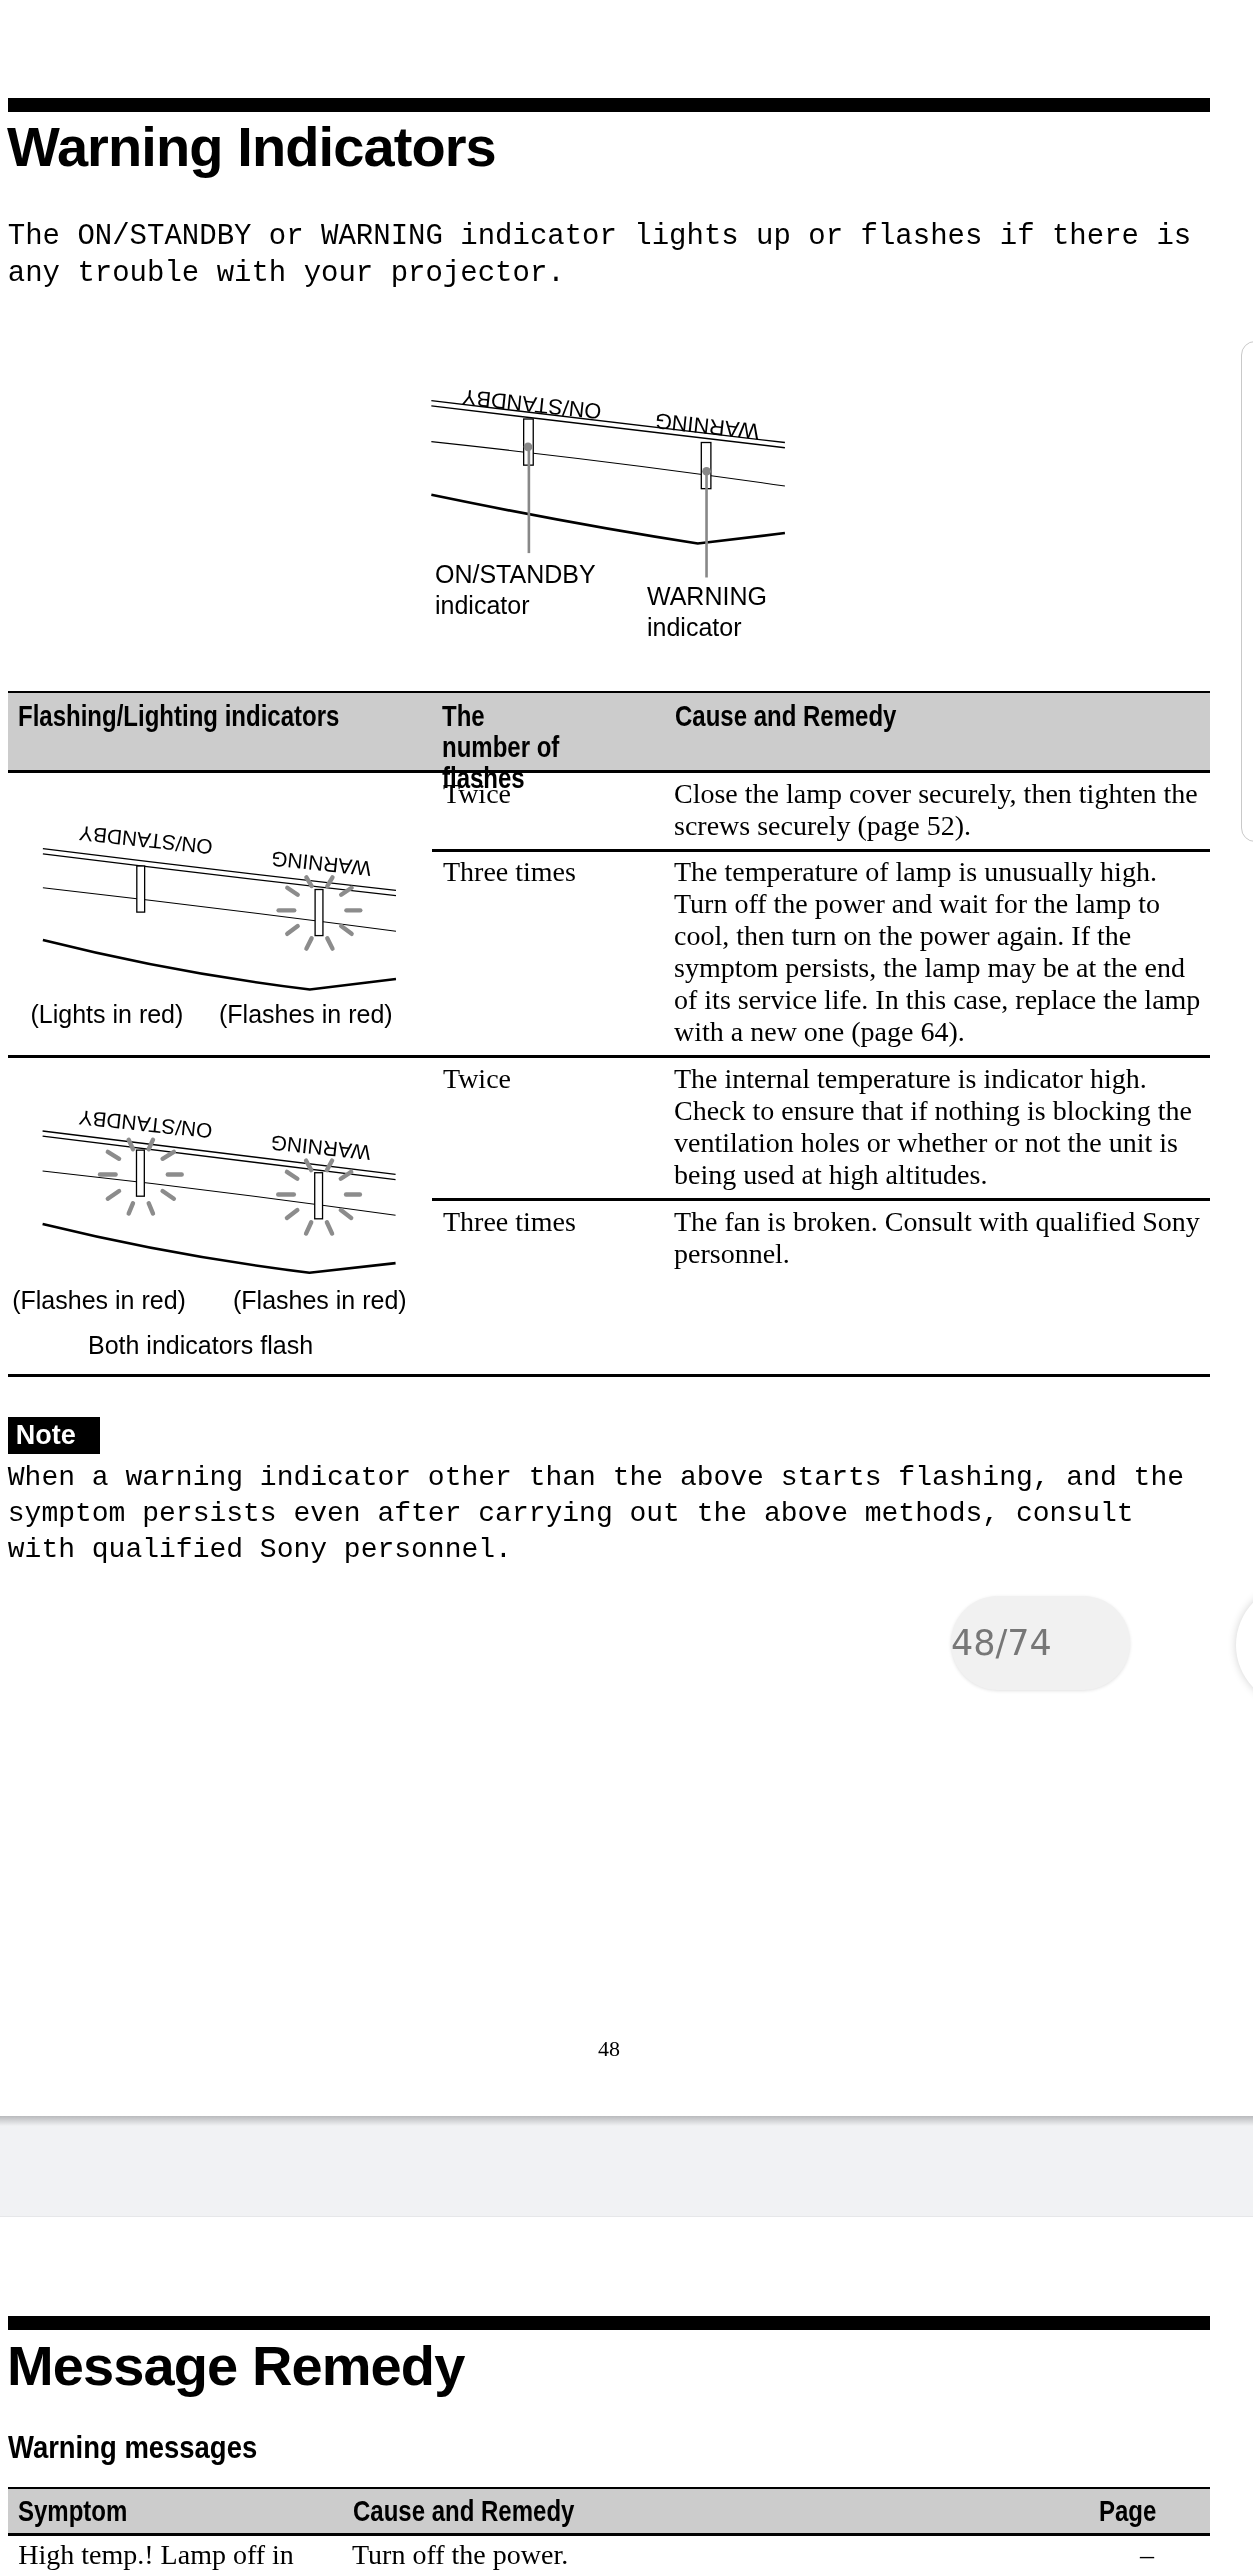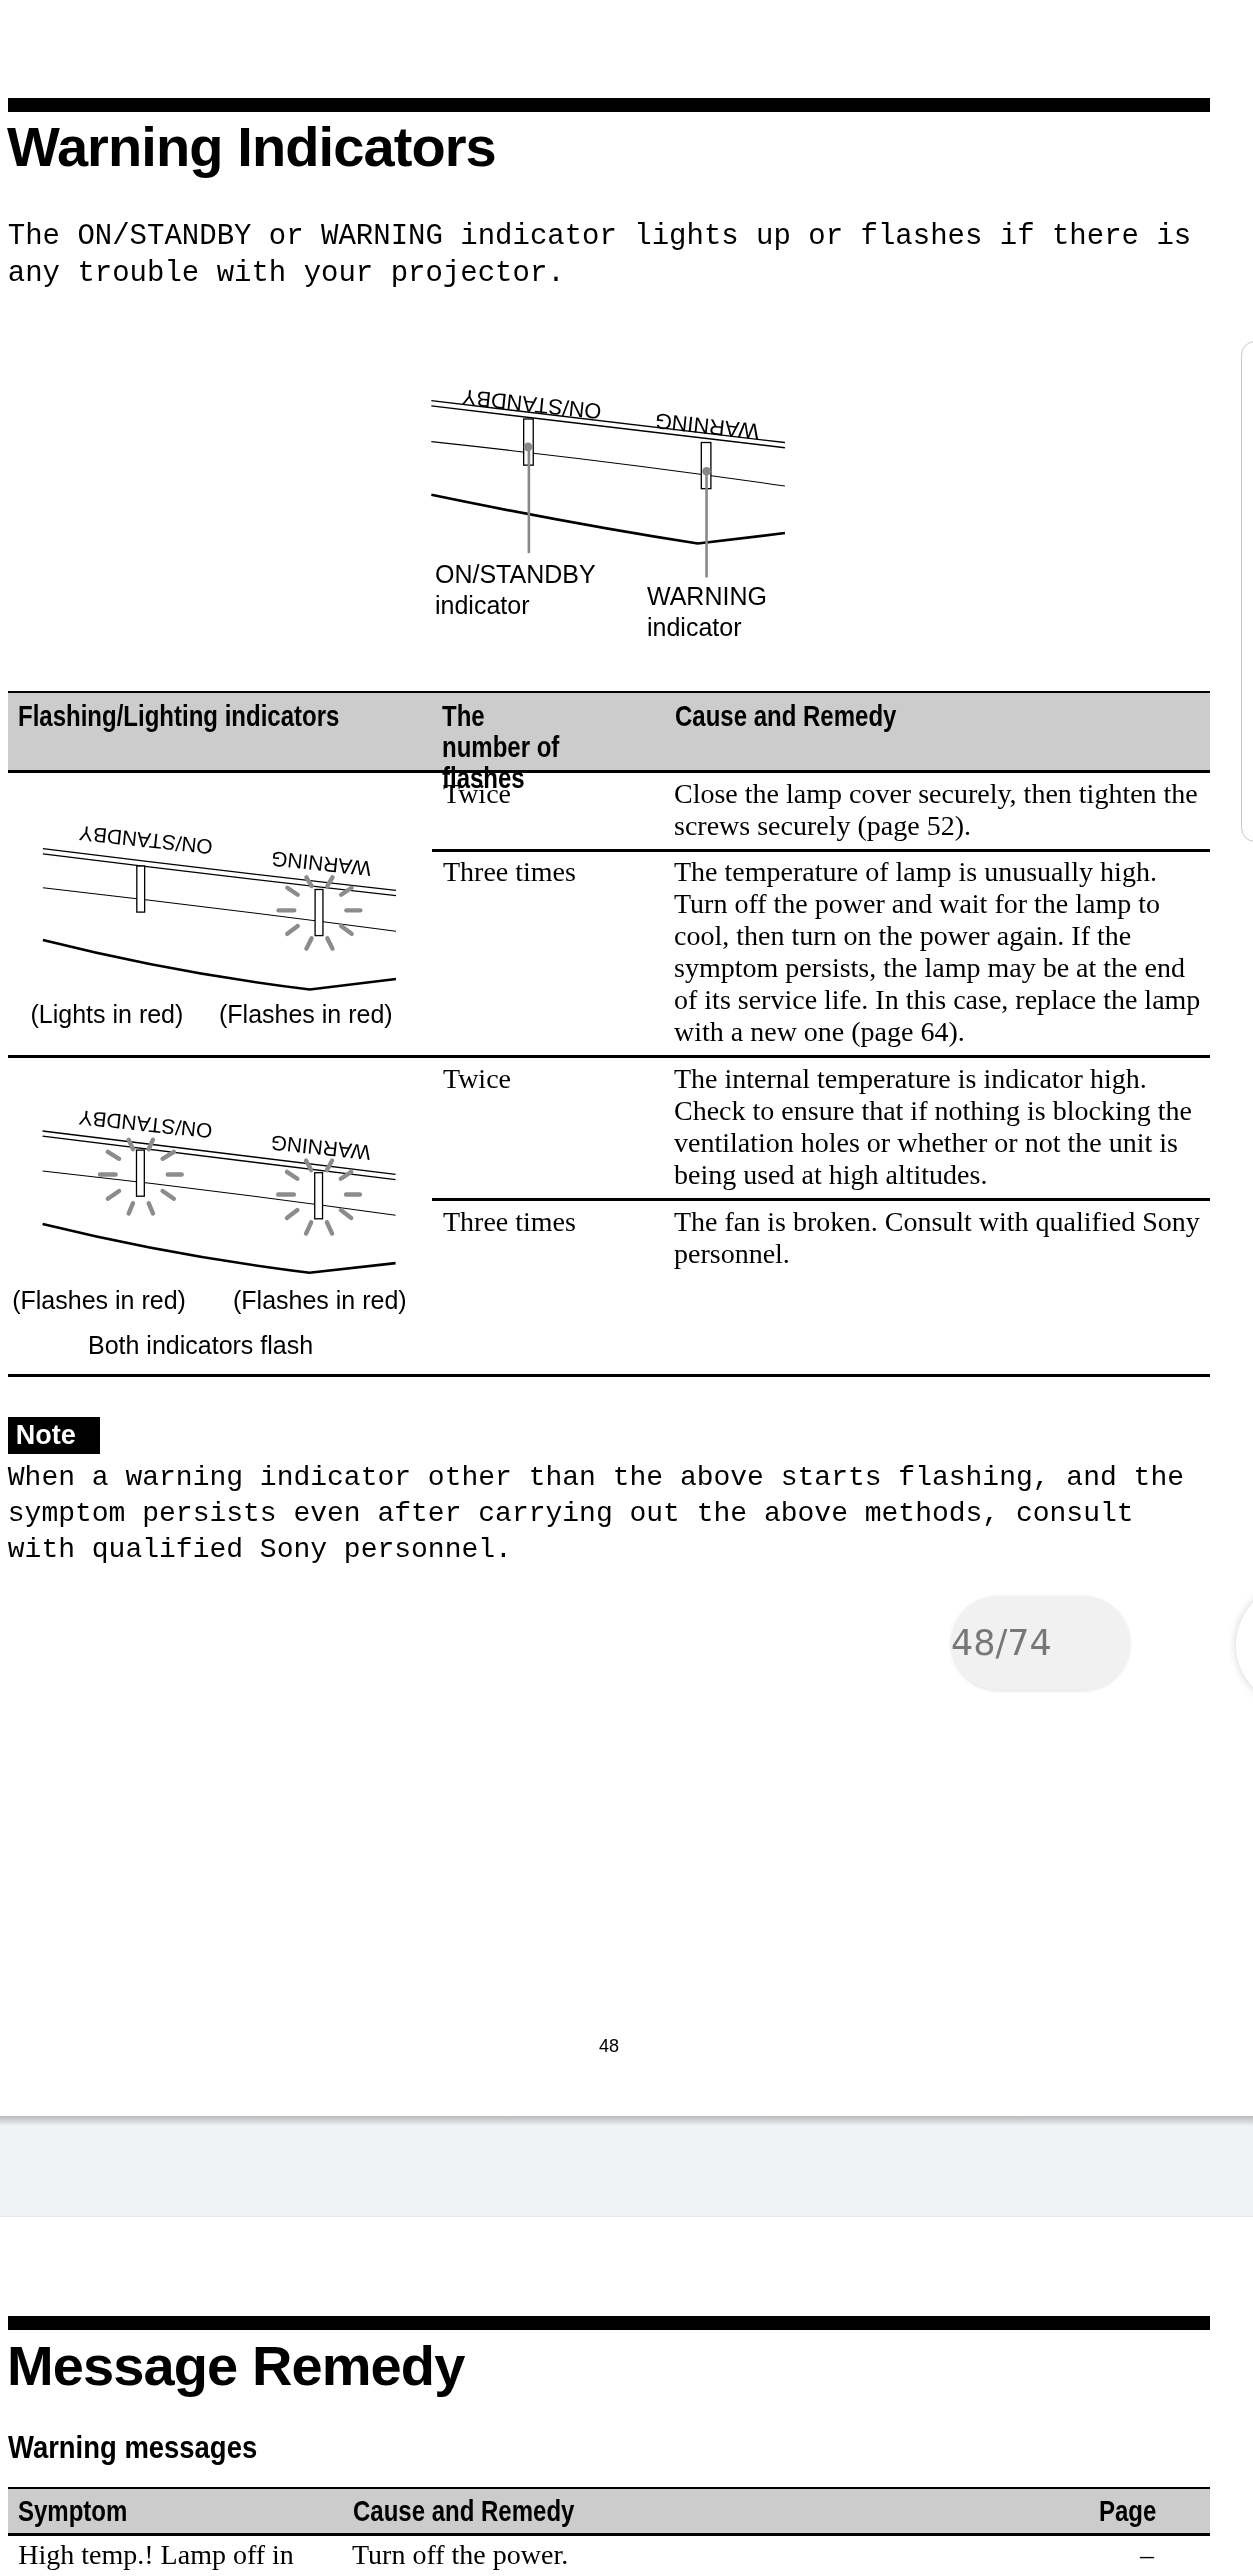--- a/index.html
+++ b/index.html
@@ -46,21 +46,21 @@
   .page-pill { position: absolute; left: 951px; top: 1596px; width: 179px; height: 94px;
     background: #f1f1f1; border-radius: 47px; box-shadow: 0 0.9px 3.5px rgba(0,0,0,0.12);
     color: #777; font-family: "DejaVu Sans", sans-serif; font-size: 35px; line-height: 94px; }
 
   .side-handle { position: absolute; left: 1241px; top: 341px; width: 26px; height: 501px;
     border: 1.7px solid #c9c9c9; border-radius: 14px 0 0 14px; background: #fff; }
   .side-fab { position: absolute; left: 1236px; top: 1584px; width: 122px; height: 122px;
     border-radius: 50%; background: #fff; box-shadow: 0 0 8.7px rgba(0,0,0,0.18); }
 
   .page-num { position: absolute; left: 0; width: 1218px; top: 2036px; text-align: center;
-    font-family: Liberation Sans, sans-serif; font-size: 18px; }
+    font-family: Liberation Serif, serif; font-size: 22px; }
 
   .h2 { position: absolute; left: 7.8px; font-family: "Liberation Sans", sans-serif; font-weight: bold;
     font-size: 30.5px; line-height: 35px; }
 
   svg text { font-family: "Liberation Sans", sans-serif; }
 </style>
 </head>
 <body>
 
 <div class="top-shadow"></div>

